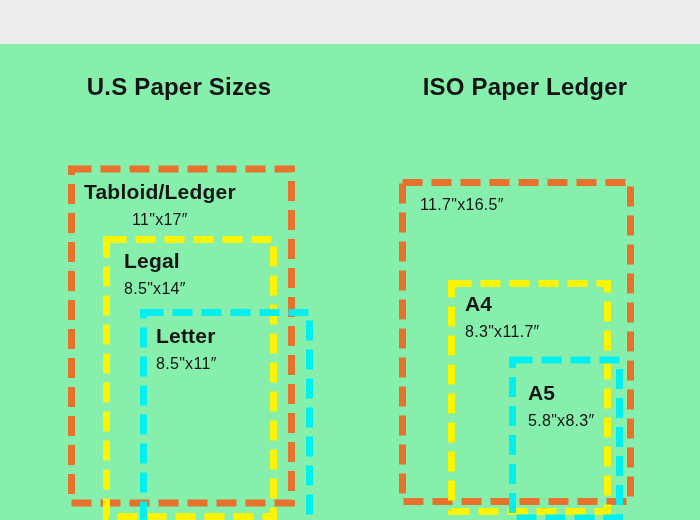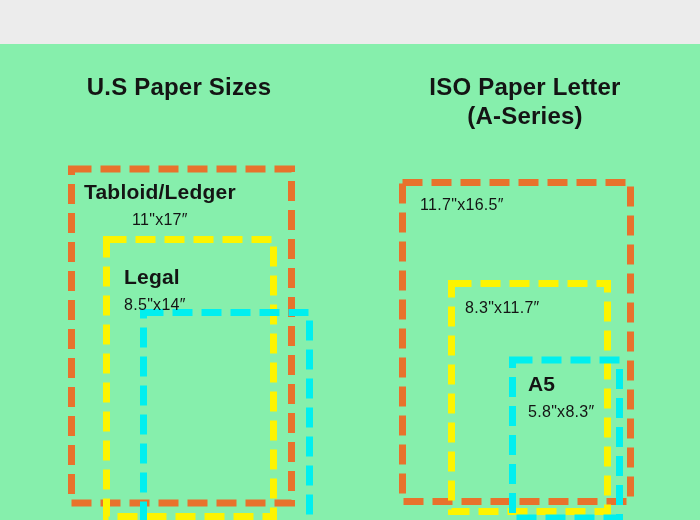--- a/index.html
+++ b/index.html
@@ -45,65 +45,69 @@
     letter-spacing: 0.2px;
   }
   .size-label .size-dims {
     font-size: 16px;
     font-weight: 400;
     line-height: 19px;
     margin-top: 6px;
     letter-spacing: 0.3px;
   }
   .lbl-tabloid { left: 84px;  top: 136px; text-align: center; }
-  .lbl-legal   { left: 124px; top: 221px; }
+  .lbl-legal   { left: 124px; top: 205px; }
   .lbl-letter  { left: 156px; top: 280px; }
   .lbl-a3      { left: 420px; top: 145px; }
   .lbl-a4      { left: 465px; top: 248px; }
-  .lbl-a5      { left: 528px; top: 328px; }
+  .lbl-a5      { left: 528px; top: 337px; }
 </style>
 </head>
 <body>
 
 <div class="canvas">
 
   <svg class="chart-svg" viewBox="0 0 700 520" xmlns="http://www.w3.org/2000/svg">
 
     <rect x="71.5" y="125" width="220" height="334" fill="none" stroke-width="7" stroke-dasharray="20 9" stroke="#e8722c"></rect>
     <rect x="106.5" y="195.5" width="167" height="277" fill="none" stroke-width="7" stroke-dasharray="20 9" stroke="#fdf400"></rect>
     <rect x="143.5" y="268.5" width="166" height="214" fill="none" stroke-width="7" stroke-dasharray="20 9" stroke="#00efef"></rect>
 
     <rect x="402.5" y="138.5" width="228" height="319" fill="none" stroke-width="7" stroke-dasharray="20 9" stroke="#e8722c"></rect>
     <rect x="451.5" y="239.5" width="156" height="228" fill="none" stroke-width="7" stroke-dasharray="20 9" stroke="#fdf400"></rect>
     <rect x="512.5" y="316" width="107" height="158" fill="none" stroke-width="7" stroke-dasharray="20 9" stroke="#00efef"></rect>
   </svg>
 
   <div class="group-title us">U.S Paper Sizes</div>
 
   <div class="group-title iso">
-    <span>ISO Paper Letter</span><br>
-    <span>(A-Series)</span>
+    <span>ISO Paper Ledger</span><br>
   </div>
 
   <div class="size-label lbl-tabloid">
     <div class="size-name">Tabloid/Ledger</div>
     <div class="size-dims">11"x17″</div>
   </div>
 
   <div class="size-label lbl-legal">
     <div class="size-name">Legal</div>
     <div class="size-dims">8.5"x14″</div>
   </div>
 
+  <div class="size-label lbl-letter">
+    <div class="size-name">Letter</div>
+    <div class="size-dims">8.5"x11″</div>
+  </div>
 
   <div class="size-label lbl-a3">
     <div class="size-dims">11.7"x16.5″</div>
   </div>
 
   <div class="size-label lbl-a4">
+    <div class="size-name">A4</div>
     <div class="size-dims">8.3"x11.7″</div>
   </div>
 
   <div class="size-label lbl-a5">
     <div class="size-name">A5</div>
     <div class="size-dims">5.8"x8.3″</div>
   </div>
 
 </div>
 

